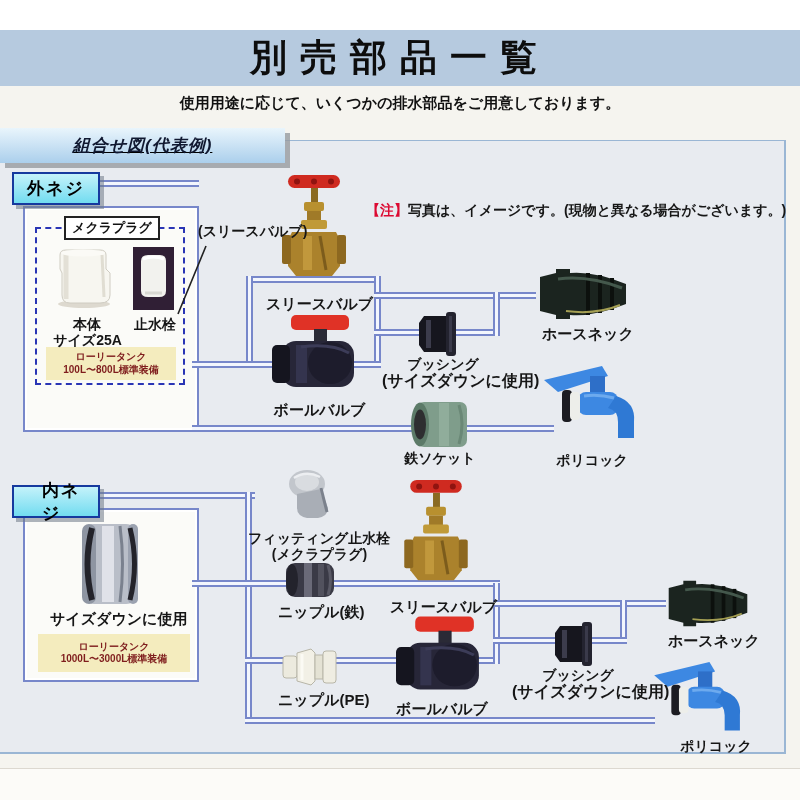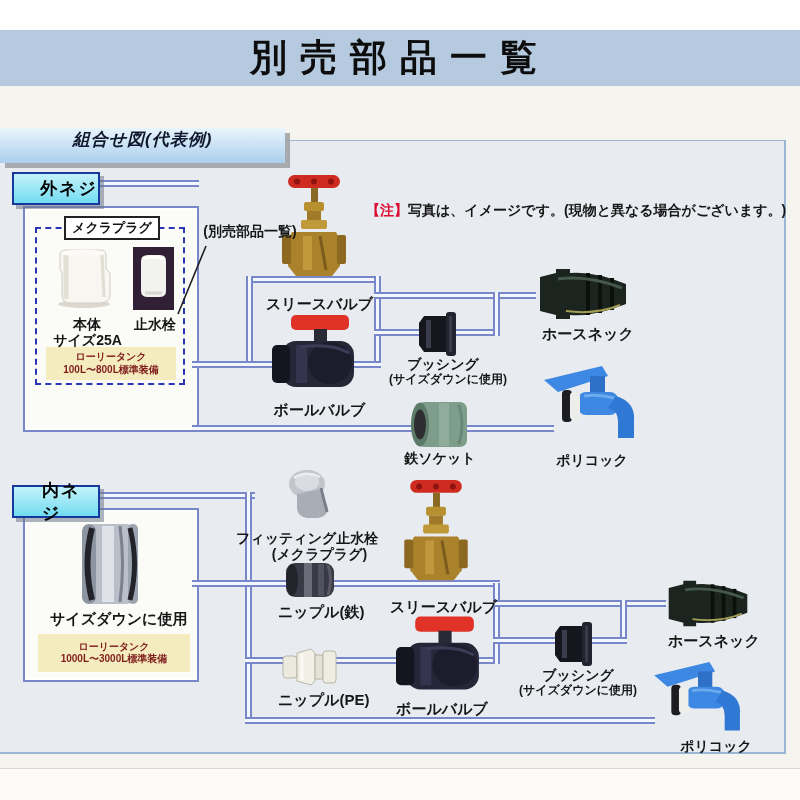--- a/index.html
+++ b/index.html
@@ -8,42 +8,42 @@
   .abs{position:absolute;}
 
   
   .top-strip{left:0;top:0;width:800px;height:30px;background:#ffffff;}
   .banner{left:0;top:30px;width:800px;height:56px;background:#b6cadf;display:flex;align-items:center;justify-content:center;}
   .banner h1{margin:0;font-size:37px;font-weight:800;letter-spacing:13px;color:#0d0d0d;}
   .subtitle{left:0;top:94px;width:800px;text-align:center;font-size:15px;font-weight:bold;color:#111;}
 
   
   .panel{left:0;top:140px;width:786px;height:614px;background:#e8ebf0;border-top:1px solid #9ab6d4;border-right:2px solid #9ab6d4;border-bottom:2px solid #9ab6d4;box-sizing:border-box;z-index:0;}
-  .tab{left:0;top:128px;width:285px;height:35px;background:linear-gradient(#e9f5fc,#abcfec);box-shadow:5px 5px 0 rgba(150,155,160,.8);display:flex;justify-content:center;z-index:7;}
+  .tab{left:0;top:128px;width:285px;height:35px;background:linear-gradient(#e9f5fc,#abcfec);box-shadow:5px 5px 0 rgba(150,155,160,.8);display:flex;align-items:center;justify-content:center;z-index:7;text-decoration:underline;}
   .tab span{font-size:17px;font-weight:bold;font-style:italic;color:#101830;letter-spacing:1px;}
 
   
-  .tag{width:88px;height:33px;background:linear-gradient(#c4f2fa,#72dcf0);border:2px solid #16399e;box-sizing:border-box;box-shadow:4px 4px 0 rgba(110,120,135,.55);display:flex;align-items:center;justify-content:flex-end;z-index:6;}
+  .tag{width:88px;height:33px;background:linear-gradient(#c4f2fa,#72dcf0);border:2px solid #16399e;box-sizing:border-box;box-shadow:4px 4px 0 rgba(110,120,135,.55);display:flex;align-items:center;justify-content:center;z-index:6;}
   .tag span{font-size:17px;font-weight:bold;color:#000;letter-spacing:2px;}
 
   
   .ph{height:3px;background:#f3f6fd;border-top:2px solid #7787ca;border-bottom:2px solid #7787ca;z-index:2;}
   .pv{width:3px;background:#f3f6fd;border-left:2px solid #7787ca;border-right:2px solid #7787ca;z-index:2;}
 
   
   .frame{background:#fbfbf8;border:2px solid #7787ca;box-shadow:inset 0 0 0 2px #ffffff;box-sizing:border-box;z-index:1;}
 
   .dashed-box{border:2px dashed #2a35b5;box-sizing:border-box;z-index:3;}
   .cap-title{background:#ffffff;border:2px solid #222;box-sizing:border-box;display:flex;align-items:center;justify-content:center;font-size:13px;font-weight:bold;color:#111;z-index:4;}
 
   .badge{background:#f4ecbe;text-align:center;z-index:4;display:flex;flex-direction:column;justify-content:center;}
   .badge div{font-size:10px;font-weight:bold;color:#7f1d1d;line-height:1.25;}
 
   .lbl{font-size:15px;font-weight:600;color:#161616;text-align:center;white-space:nowrap;z-index:5;}
-  .lbl.small{font-size:12px;}
+  .lbl.small{font-size:16px;}
   .lbl.mid{font-size:14px;}
 
   .notice{font-size:14px;font-weight:bold;color:#161616;white-space:nowrap;z-index:5;}
   .notice .red{color:#dc0a32;}
 
   .photo{z-index:4;}
   .photo svg{width:100%;height:100%;display:block;}
   .stopvalve-frame{background:#301f35;z-index:4;display:flex;align-items:center;justify-content:center;}
 
   .faint-line{left:0;top:768px;width:800px;height:1px;background:#dcd8d0;}
@@ -51,20 +51,21 @@
 </style>
 </head>
 <body>
 
 <div class="screen">
 
   <div class="abs top-strip"></div>
   <div class="abs banner">
     <h1>別売部品一覧</h1>
   </div>
+  <div class="abs subtitle">使用用途に応じて、いくつかの排水部品をご用意しております。</div>
 
   <div class="abs panel"></div>
   <div class="abs tab">
     <span>組合せ図(代表例)</span>
   </div>
 
   <div class="abs tag" style="left:12px;top:172px;">
     <span>外ネジ</span>
   </div>
 
@@ -106,21 +107,21 @@
 
   <div class="abs lbl mid" style="left:52px;top:316px;width:70px;">本体</div>
   <div class="abs lbl mid" style="left:130px;top:316px;width:50px;">止水栓</div>
   <div class="abs lbl mid" style="left:40px;top:332px;width:95px;">サイズ25A</div>
 
   <div class="abs badge" style="left:46px;top:347px;width:130px;height:33px;">
     <div>ローリータンク</div>
     <div>100L〜800L標準装備</div>
   </div>
 
-  <div class="abs lbl mid" style="left:198px;top:223px;width:104px;">(別売部品一覧)</div>
+  <div class="abs lbl mid" style="left:198px;top:223px;width:104px;">(スリースバルブ)</div>
   <div class="abs" style="left:172px;top:240px;width:40px;height:78px;z-index:5;">
     <svg viewBox="0 0 40 78" style="width:100%;height:100%;">
         <line x1="34" y1="6" x2="6" y2="74" stroke="#222" stroke-width="1.6"></line>
       </svg>
   </div>
 
   <div class="abs photo" style="left:282px;top:172px;width:64px;height:121px;">
     <svg viewBox="0 0 64 121">
       <rect x="6" y="3" width="52" height="13" rx="6.5" fill="#cf2a20"></rect>
       <circle cx="15" cy="9.5" r="3" fill="#8f1410"></circle>
@@ -239,21 +240,21 @@
 
   <div class="abs photo" style="left:288px;top:468px;width:44px;height:52px;">
     <svg viewBox="0 0 44 52">
       <ellipse cx="19" cy="16" rx="18" ry="14" fill="#c2c6cc"></ellipse>
       <path d="M9 26 L33 21 L40 40 Q40 48 30 50 L19 50 Q9 48 9 40 Z" fill="#a9aeb6"></path>
       <ellipse cx="19" cy="14" rx="12" ry="9" fill="#d9dce0"></ellipse>
       <path d="M33 20 L39 44" stroke="#7b818c" stroke-width="3"></path>
       <path d="M6 10 Q18 2 32 9" stroke="#eceef1" stroke-width="2.5" fill="none"></path>
     </svg>
   </div>
-  <div class="abs lbl mid" style="left:236px;top:530px;width:140px;">フィッティング止水栓</div>
+  <div class="abs lbl mid" style="left:248px;top:530px;width:140px;">フィッティング止水栓</div>
   <div class="abs lbl mid" style="left:262px;top:546px;width:115px;">(メクラプラグ)</div>
 
   <div class="abs photo" style="left:284px;top:561px;width:52px;height:38px;">
     <svg viewBox="0 0 52 38">
       <rect x="2" y="2" width="48" height="34" rx="9" fill="#3a3a46"></rect>
       <ellipse cx="8" cy="19" rx="6" ry="16" fill="#23232c"></ellipse>
       <rect x="20" y="2" width="8" height="34" fill="#6a6a78"></rect>
       <rect x="34" y="3" width="6" height="32" fill="#52525e"></rect>
       <path d="M44 4 Q49 19 44 34" stroke="#5a5a66" stroke-width="3" fill="none"></path>
     </svg>

